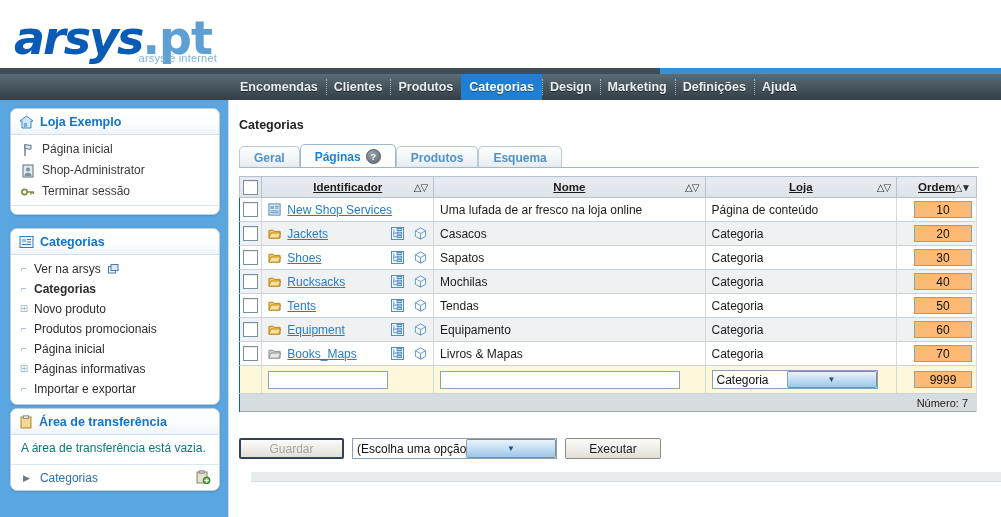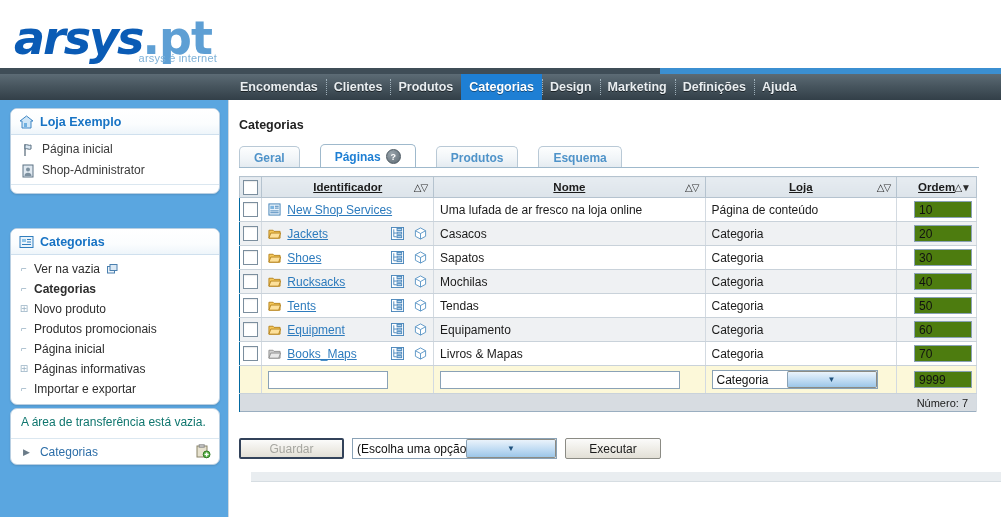--- a/index.html
+++ b/index.html
@@ -113,21 +113,21 @@
     padding:5px 8px 5px 12px;color:#2d6ea8;font-size:12px;cursor:pointer;
   }
   .clip-row .arrow{color:#6a7b88;font-size:9px;}
   .clip-row .sp{flex:1;}
 
   
   .ico{display:inline-block;flex:0 0 auto;line-height:0;}
 
   
   .crumb{position:absolute;left:10px;top:18px;font-size:12.5px;font-weight:bold;color:#222;}
-  .tabs{position:absolute;left:10px;top:44px;height:24px;display:flex;align-items:flex-end;gap:20px;}
+  .tabs{position:absolute;left:10px;top:44px;height:24px;display:flex;align-items:flex-end;gap:0;}
   .tab{
     height:21px;padding:0 14px;display:flex;align-items:center;gap:5px;
     background:linear-gradient(to bottom,#fdfefe 0%,#f1f5f8 55%,#e3eaf0 100%);
     border:1px solid #b9c9d6;border-bottom:none;border-radius:5px 5px 0 0;
     color:#4f93c9;font-size:12px;font-weight:bold;cursor:pointer;white-space:nowrap;
   }
   .tab.active{
     background:#ffffff;color:#1e7fd4;height:23px;border-color:#9fb9cc;
   }
   .help-badge{
@@ -174,22 +174,22 @@
 
   .cb{
     width:13px;height:13px;display:inline-block;vertical-align:middle;
     background:#fff;border:1px solid #7b8e9e;box-shadow:inset 0 1px 1px rgba(0,0,0,.08);
   }
   .idcell{display:flex;align-items:center;gap:6px;}
   .idcell a{color:#2d7bbd;text-decoration:underline;font-size:12px;white-space:nowrap;cursor:pointer;}
   .idcell .spacer{flex:1;}
   .mini{width:13px;height:13px;}
   .ordbox{
-    width:58px;height:17px;border:1px solid #8aa2b6;background:#4d7c0f;
-    text-align:left;font-size:12px;line-height:17px;padding:0 4px;
+    width:58px;height:17px;border:1px solid #8aa2b6;background:#fdba74;
+    text-align:center;font-size:12px;line-height:17px;padding:0 4px;
     display:inline-block;box-sizing:border-box;color:#111;
   }
   tr.newrow td{background:#fcf8d9;border-bottom:1px solid #c9d2da;height:27px;}
   .inp{
     height:18px;border:1px solid #8aa2b6;background:#fff;box-sizing:border-box;
     font-size:12px;padding:0 3px;color:#111;display:inline-block;
   }
   .sel{
     height:19px;border:1px solid #8aa2b6;background:#fff;box-sizing:border-box;
     font-size:12px;display:inline-flex;align-items:center;padding:0 0 0 4px;color:#111;
@@ -273,39 +273,48 @@
           <div class="slink">
             <span class="ico">
               <svg width="14" height="14" viewBox="0 0 14 14">
                   <rect x="2" y="1" width="10" height="12" fill="#dfe8f0" stroke="#5d7384"></rect>
                   <circle cx="7" cy="5.5" r="2" fill="#7d909f"></circle>
                   <path d="M3.5 12c0-2.2 1.6-3.2 3.5-3.2S10.5 9.8 10.5 12z" fill="#7d909f"></path>
                 </svg>
             </span>
             <span>Shop-Administrator</span>
           </div>
+          <div class="slink">
+            <span class="ico">
+              <svg width="14" height="14" viewBox="0 0 14 14">
+                  <circle cx="3.5" cy="7" r="2.6" fill="none" stroke="#7c8e46" stroke-width="1.6"></circle>
+                  <path d="M6 7h7M10 7v2.4M12.3 7v2" stroke="#7c8e46" stroke-width="1.5" fill="none"></path>
+                </svg>
+            </span>
+            <span>Terminar sessão</span>
+          </div>
           <div class="panel-divider"></div>
         </div>
       </div>
 
       <div class="panel" style="top:128px;">
         <div class="panel-head">
           <span class="ico">
             <svg width="15" height="14" viewBox="0 0 15 14">
                 <rect x="1" y="1.5" width="13" height="11" fill="#eaf4fc" stroke="#2f7dbd"></rect>
                 <rect x="3" y="4" width="4" height="3" fill="#8ec4e8"></rect>
                 <path d="M8 4.5h4M8 7h4M3 9.5h9" stroke="#2f7dbd" stroke-width="1"></path>
               </svg>
           </span>
           <span>Categorias</span>
         </div>
         <div class="panel-body">
           <div class="tree">
             <span class="stub">⌐</span>
-            <span class="lbl">Ver na vazia</span>
+            <span class="lbl">Ver na arsys</span>
             <span class="ico" style="margin-left:4px;">
               <svg width="11" height="10" viewBox="0 0 11 10">
                   <rect x="0.5" y="2.5" width="7" height="6.5" fill="#eef5fb" stroke="#4a7fae"></rect>
                   <rect x="3" y="0.5" width="7" height="6" fill="#dbe9f5" stroke="#4a7fae"></rect>
                 </svg>
             </span>
           </div>
           <div class="tree bold">
             <span class="stub">⌐</span>
             <span class="lbl">Categorias</span>
@@ -327,20 +336,29 @@
             <span class="lbl">Páginas informativas</span>
           </div>
           <div class="tree">
             <span class="stub">⌐</span>
             <span class="lbl">Importar e exportar</span>
           </div>
         </div>
       </div>
 
       <div class="panel" style="top:308px;">
+        <div class="panel-head">
+          <span class="ico">
+            <svg width="14" height="14" viewBox="0 0 14 14">
+                <rect x="2" y="2" width="10" height="11" fill="#f6d79a" stroke="#b5841f"></rect>
+                <rect x="4.5" y="0.8" width="5" height="2.6" fill="#e8e8e8" stroke="#8d8d8d"></rect>
+              </svg>
+          </span>
+          <span>Área de transferência</span>
+        </div>
         <div class="clip-text">A área de transferência está vazia.</div>
         <div class="clip-row">
           <span class="arrow">▶</span>
           <span>Categorias</span>
           <span class="sp"></span>
           <span class="ico">
             <svg width="16" height="15" viewBox="0 0 16 15">
                 <rect x="2" y="2" width="10" height="11" fill="#e7e2cf" stroke="#8a8468"></rect>
                 <rect x="4.2" y="0.8" width="5" height="2.4" fill="#cfcfcf" stroke="#8d8d8d"></rect>
                 <circle cx="11.6" cy="10.4" r="3.4" fill="#5eb54a" stroke="#2f7a22"></circle>

